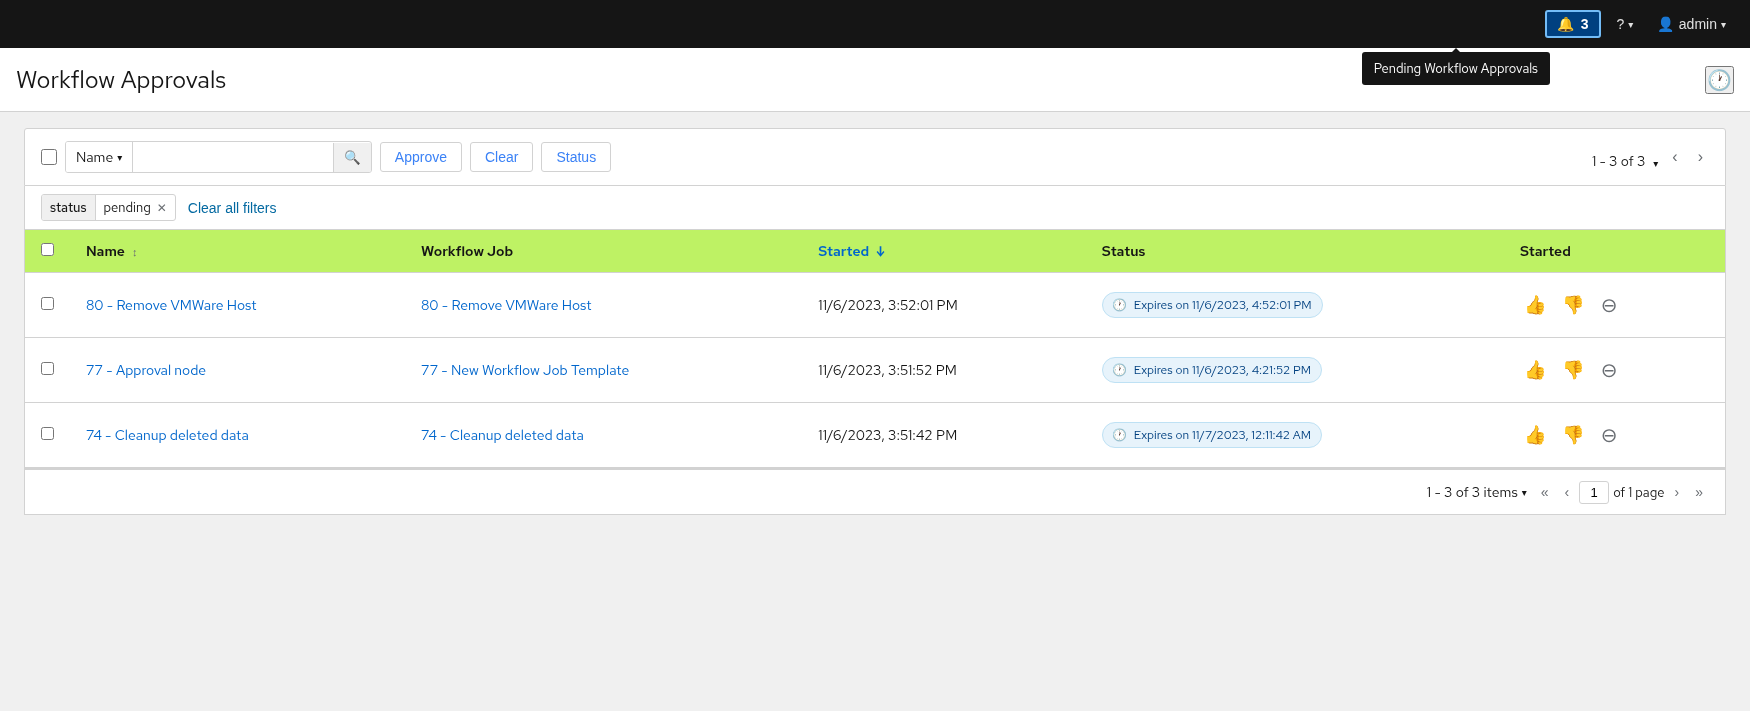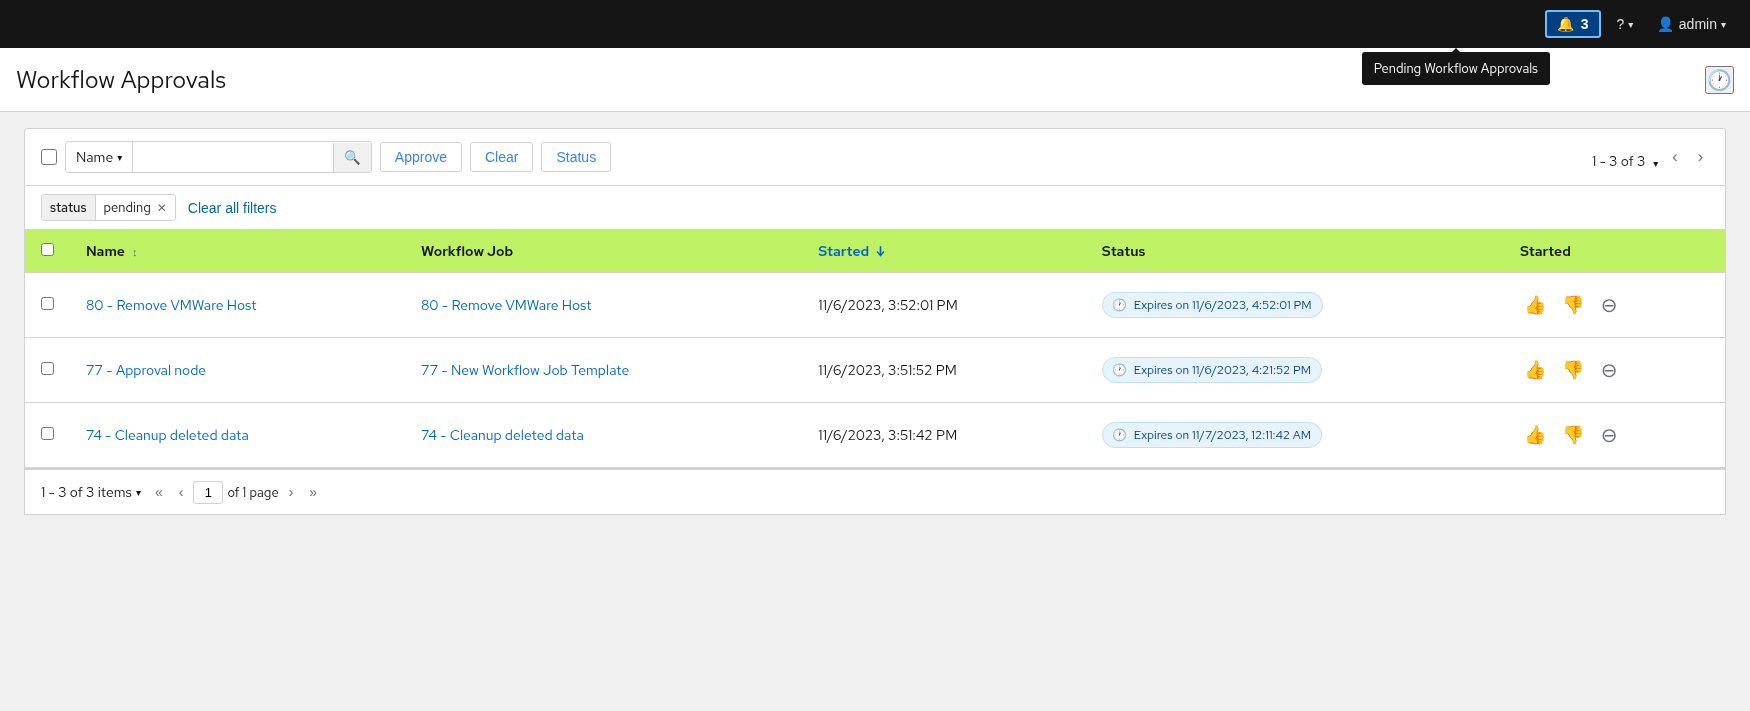--- a/index.html
+++ b/index.html
@@ -290,20 +290,21 @@
     }
 
     
     .bottom-pagination {
       background: white;
       border: 1px solid #d2d2d2;
       border-top: 1px solid #d2d2d2;
       padding: 10px 16px;
       display: flex;
       align-items: center;
+      justify-content: flex-end;
       gap: 8px;
     }
     .items-per-page {
       display: flex;
       align-items: center;
       gap: 4px;
       font-size: 14px;
     }
     .nav-controls {
       display: flex;

